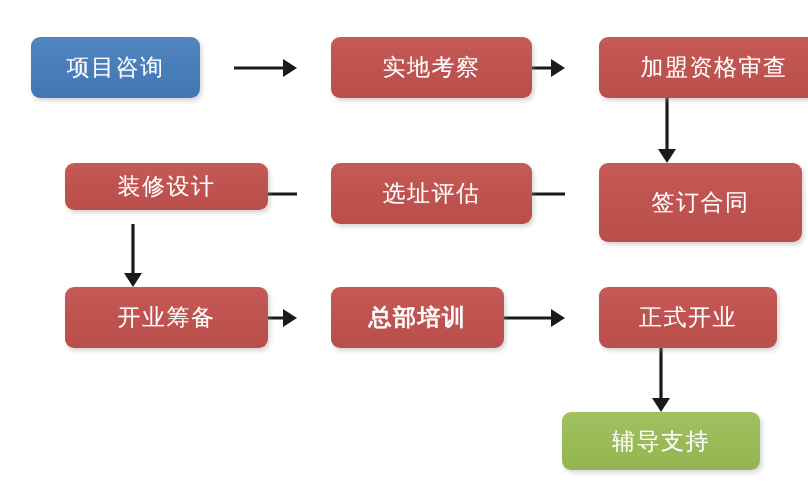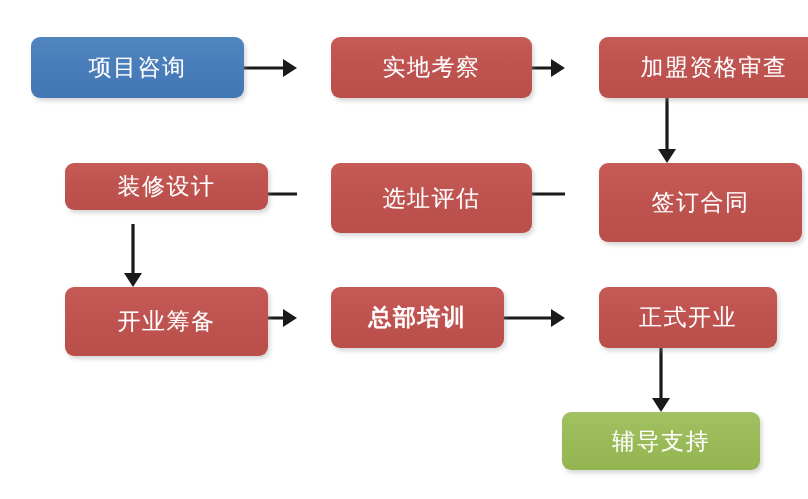--- a/index.html
+++ b/index.html
@@ -111,39 +111,39 @@
         </svg>
       </div>
       <div class="connector" style="left: 641px; top: 348px; width: 40px; height: 64px;">
         <svg width="40" height="64" viewBox="0 0 40 64">
           <line x1="20" y1="0" x2="20" y2="51" stroke="#1a1a1a" stroke-width="3.2"></line>
           <polygon points="20,64 11,50 29,50" fill="#1a1a1a"></polygon>
         </svg>
       </div>
     </div>
   <div id="node-layer">
-      <div class="node blue" style="left: 31px; top: 37px; width: 213px; height: 61px;">
+      <div class="node blue" style="left: 31px; top: 37px; width: 169px; height: 61px;">
         <span class="node-label">项目咨询</span>
       </div>
       <div class="node red" style="left: 297px; top: 37px; width: 201px; height: 61px;">
         <span class="node-label">实地考察</span>
       </div>
       <div class="node red" style="left: 565px; top: 37px; width: 230px; height: 61px; justify-content: center;">
         <span class="node-label">加盟资格审查</span>
       </div>
       <div class="node red" style="left: 565px; top: 163px; width: 203px; height: 79px;">
         <span class="node-label">签订合同</span>
       </div>
-      <div class="node red" style="left: 297px; top: 163px; width: 201px; height: 70px;">
+      <div class="node red" style="left: 297px; top: 163px; width: 201px; height: 61px;">
         <span class="node-label">选址评估</span>
       </div>
       <div class="node red" style="left: 31px; top: 163px; width: 203px; height: 47px;">
         <span class="node-label">装修设计</span>
       </div>
-      <div class="node red" style="left: 31px; top: 287px; width: 203px; height: 69px;">
+      <div class="node red" style="left: 31px; top: 287px; width: 203px; height: 61px;">
         <span class="node-label">开业筹备</span>
       </div>
       <div class="node red" style="left: 297px; top: 287px; width: 173px; height: 61px; font-weight: bold;">
         <span class="node-label">总部培训</span>
       </div>
       <div class="node red" style="left: 565px; top: 287px; width: 178px; height: 61px; justify-content: center;">
         <span class="node-label">正式开业</span>
       </div>
       <div class="node green" style="left: 562px; top: 412px; width: 198px; height: 58px;">
         <span class="node-label">辅导支持</span>

